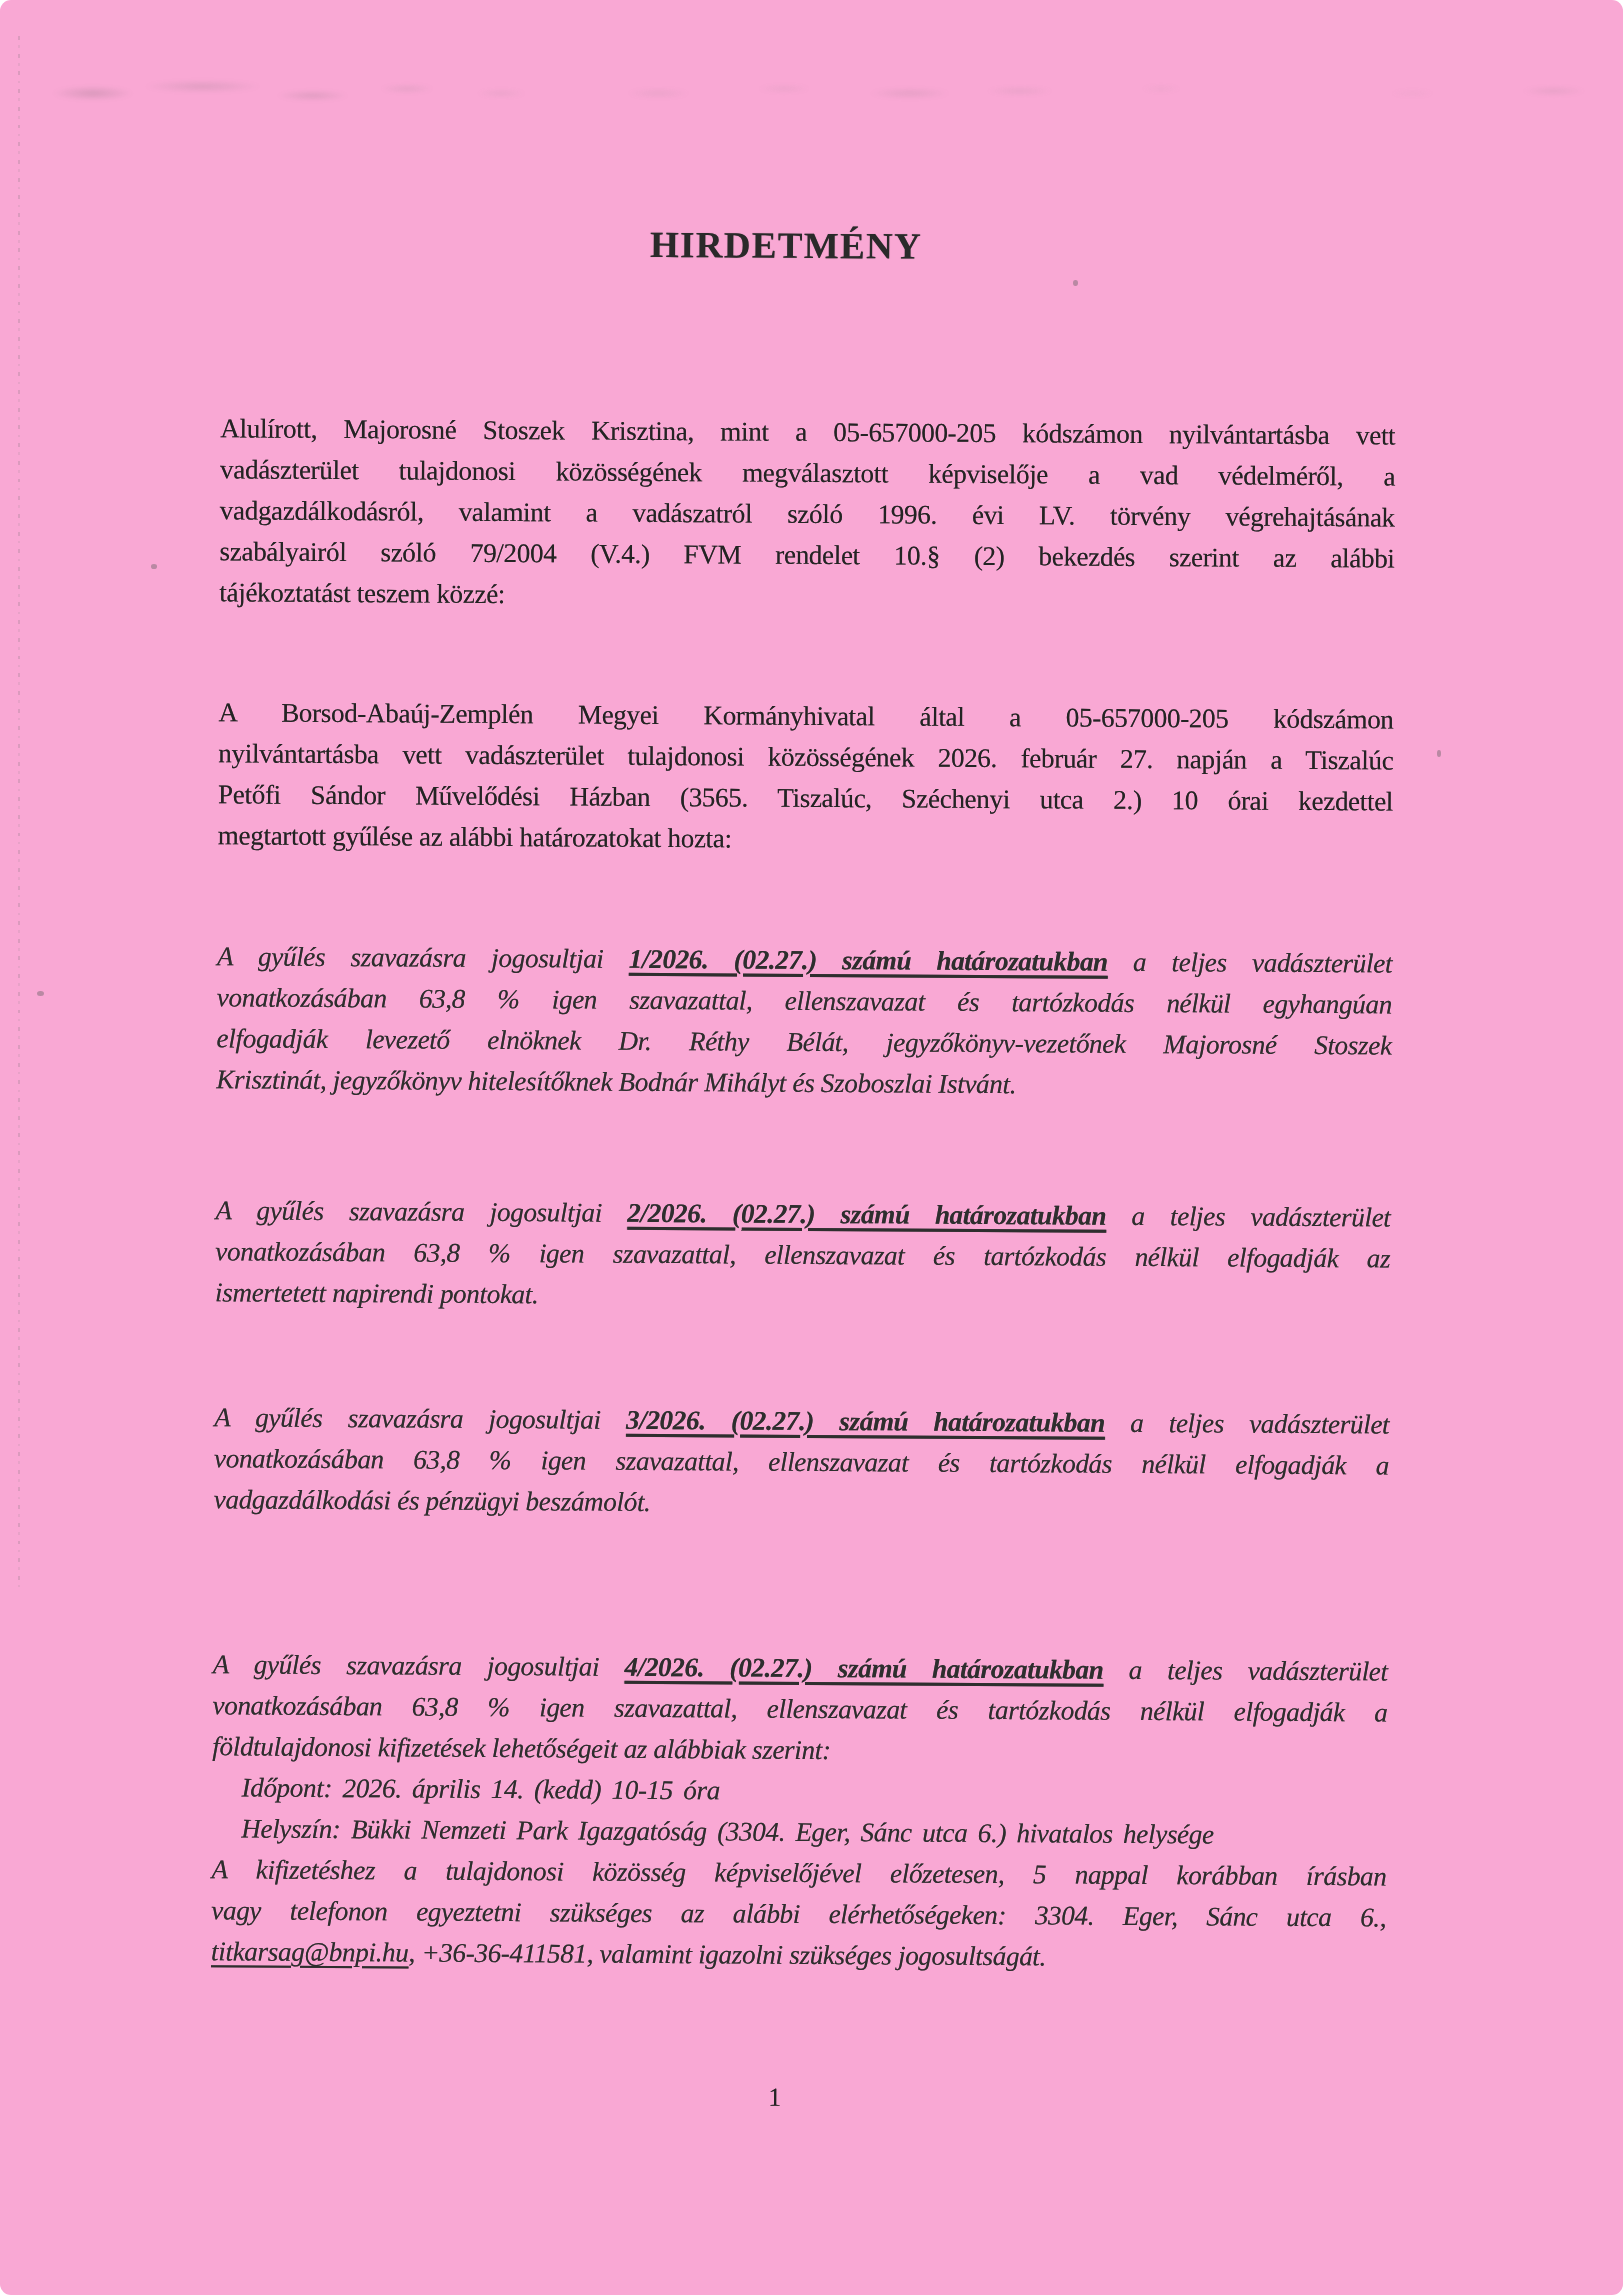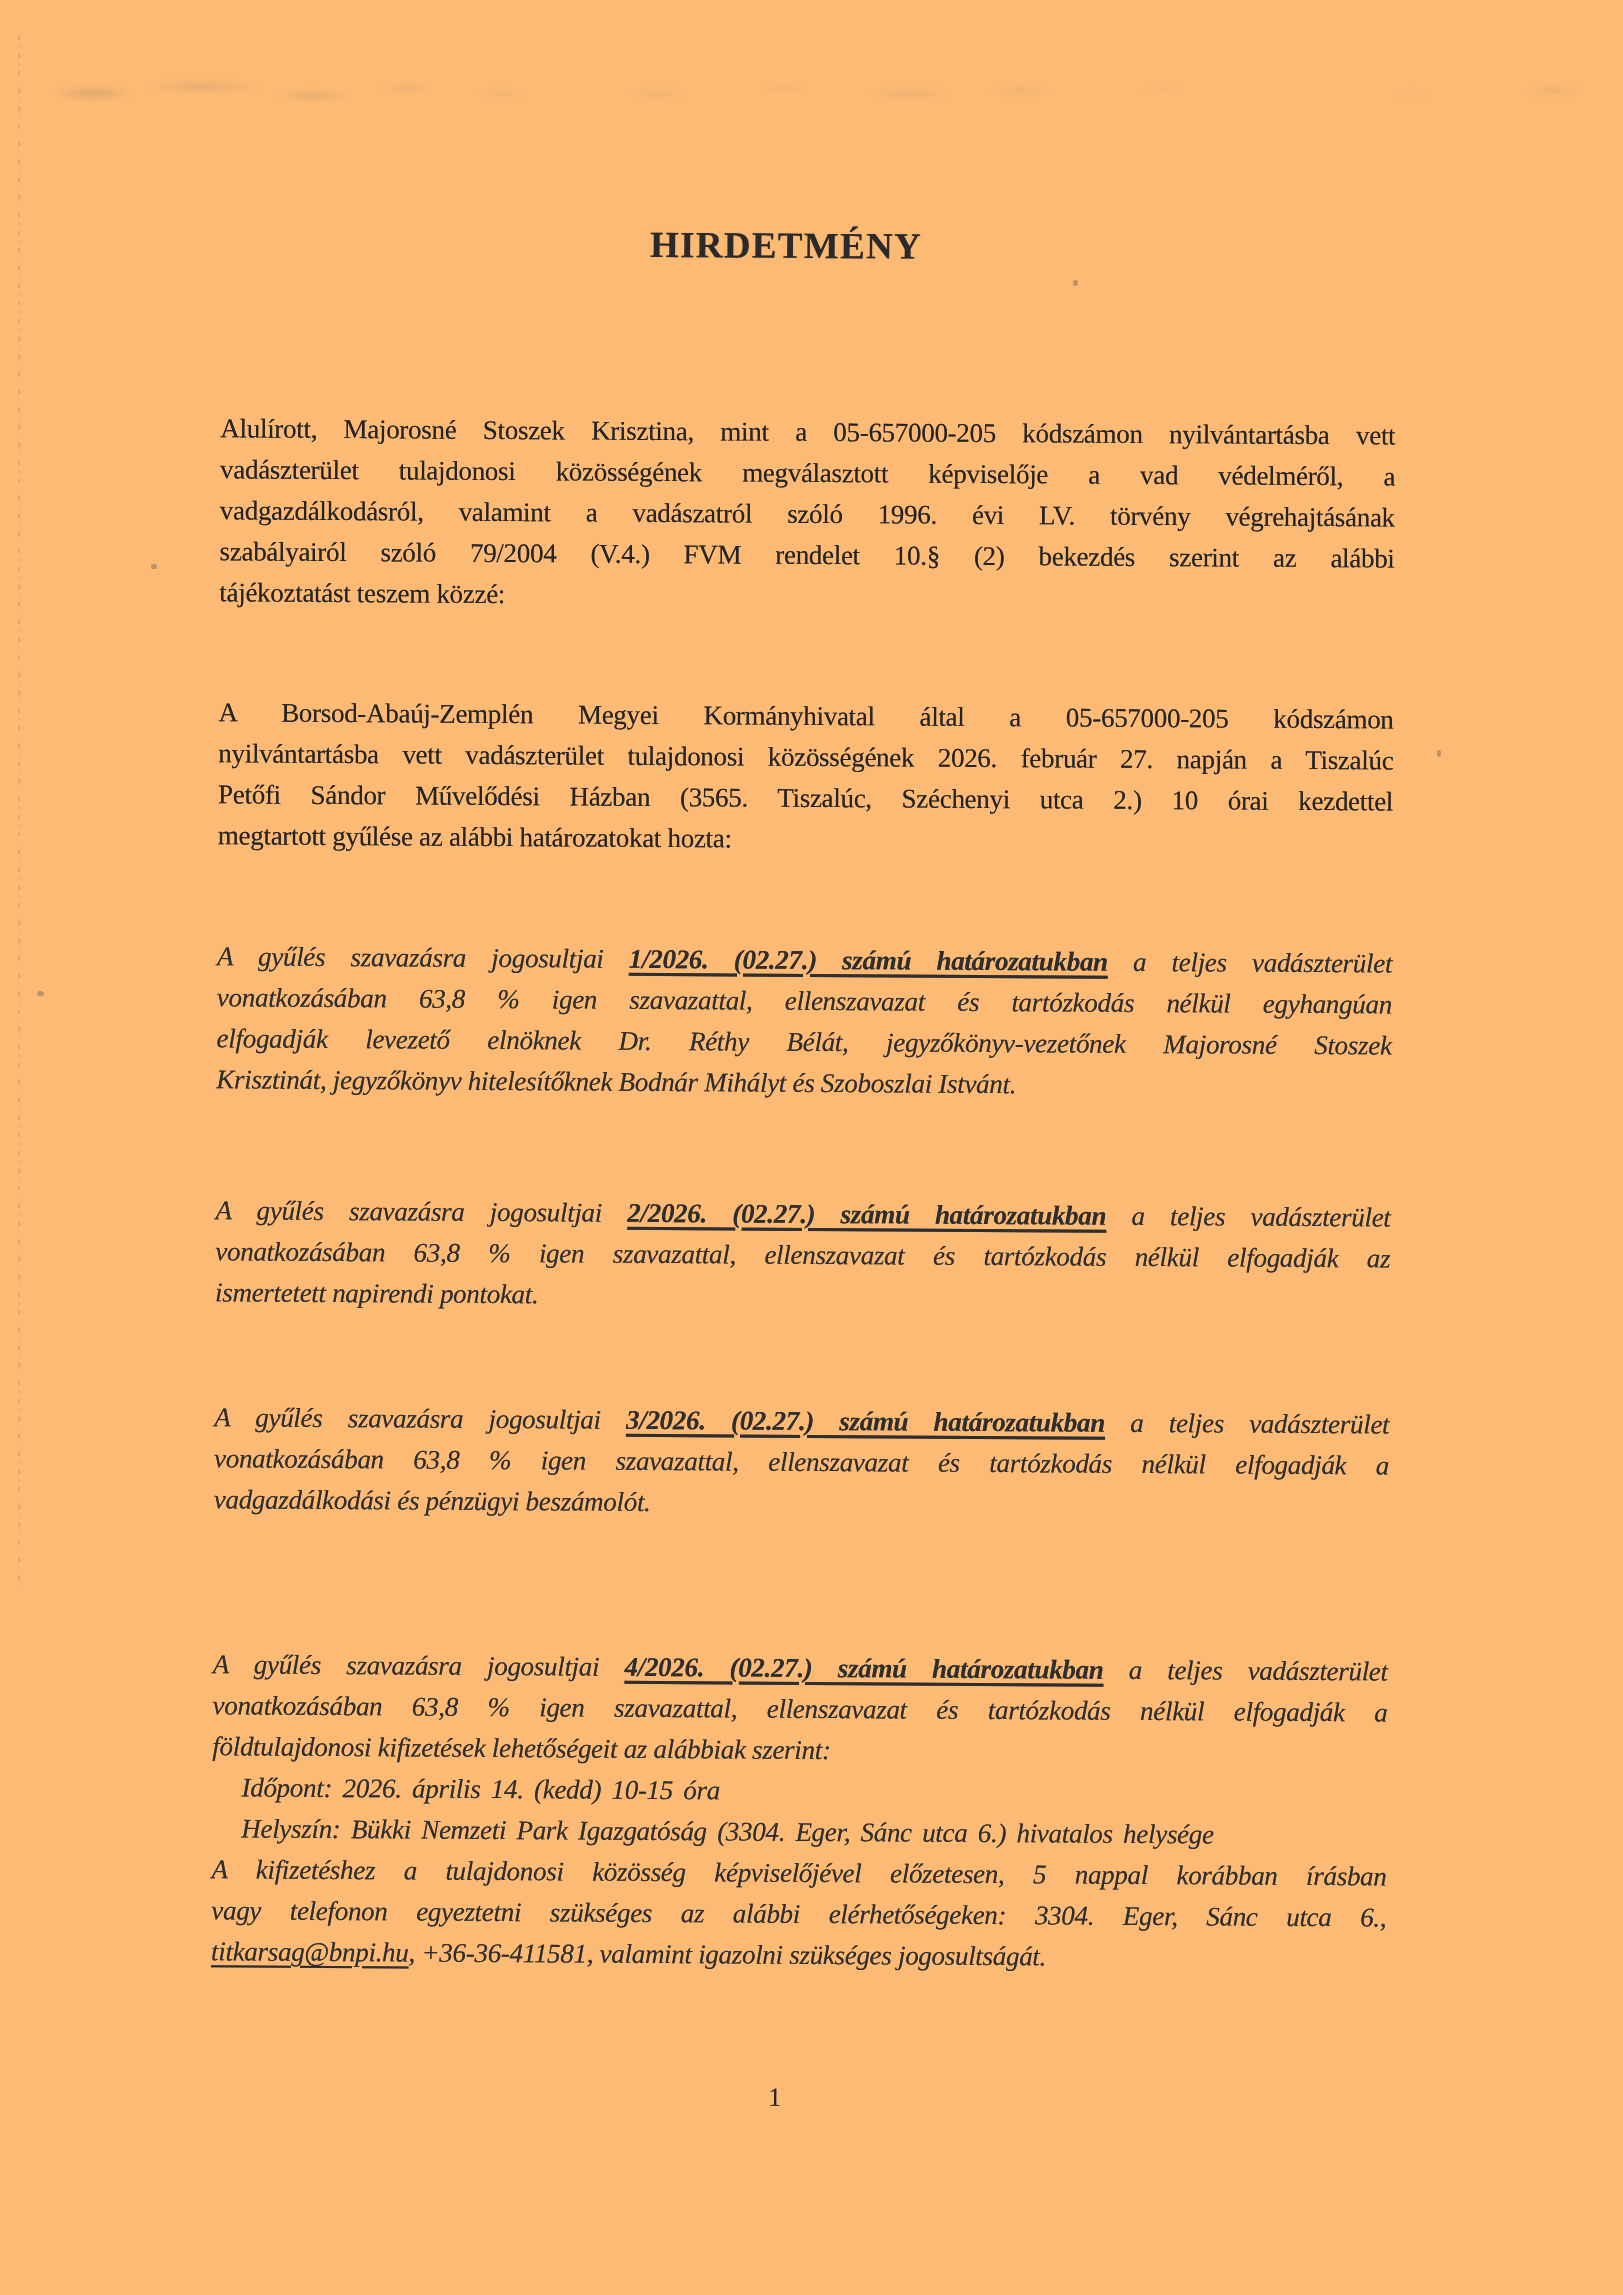--- a/index.html
+++ b/index.html
@@ -12,21 +12,22 @@
     width: 1623px;
     height: 2295px;
     position: relative;
     overflow: hidden;
     font-family: "Liberation Serif", serif;
     color: #242424;
   }
   .sheet {
     position: absolute;
     inset: 0;
-    background: #fdba74;
+    background: #f9a8d4;
+    border-radius: 11px;
   }
   
   .smudge-band {
     position: absolute;
     top: 68px;
     left: 29.5px;
     width: 1571px;
     height: 46px;
     filter: blur(2px);
     opacity: .55;

